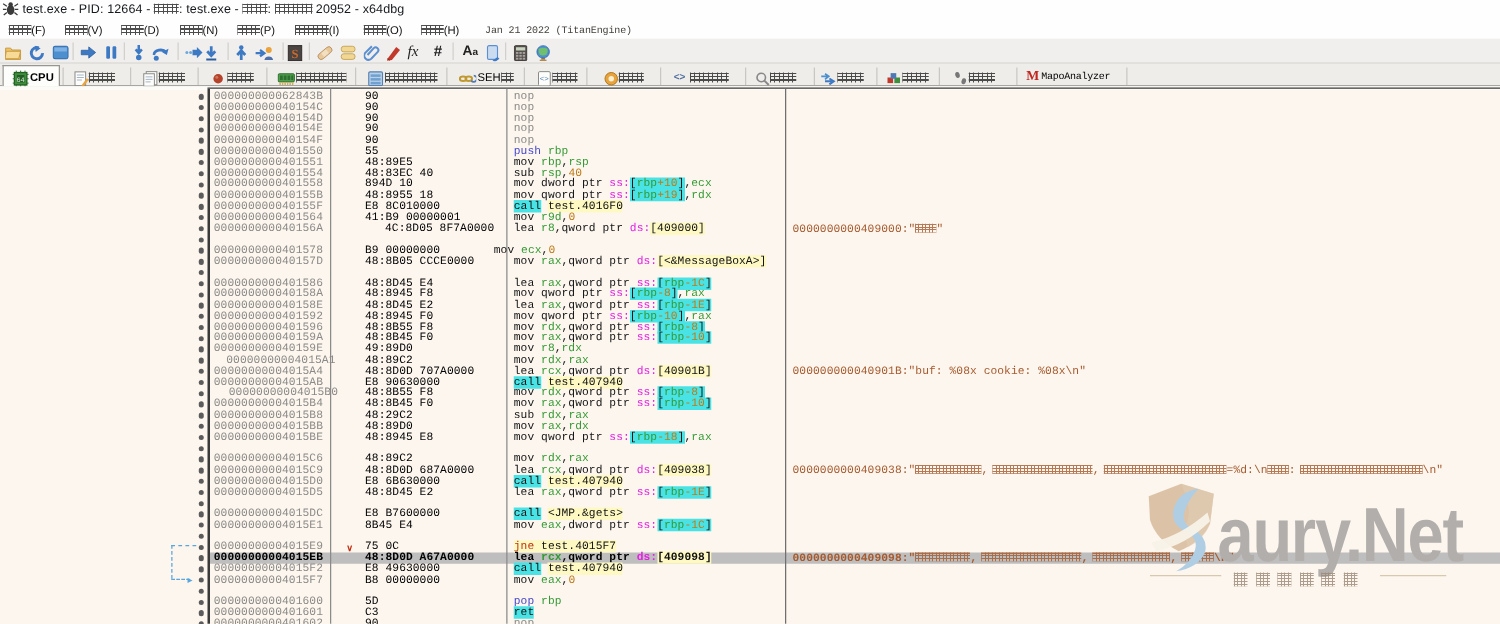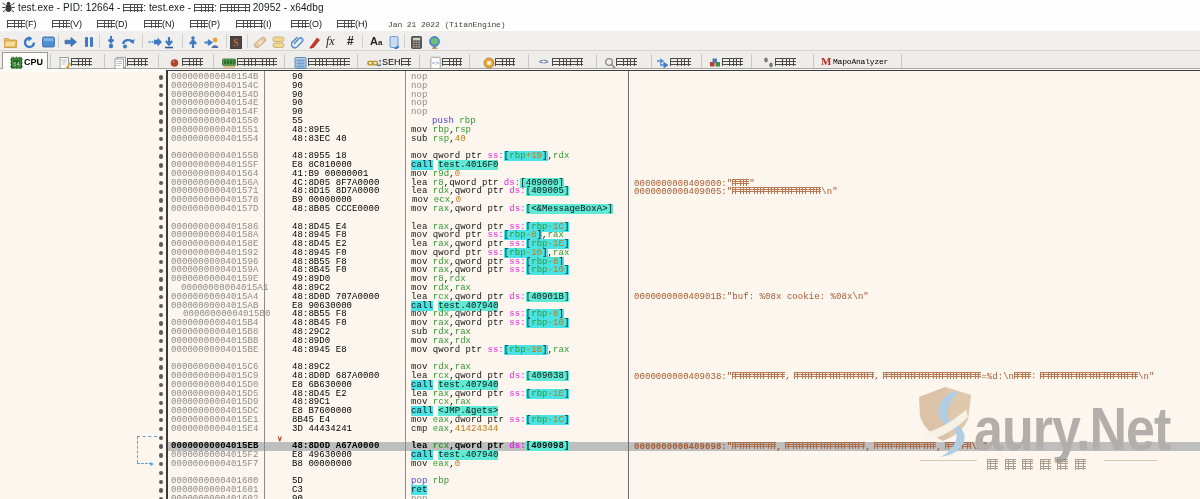--- a/index.html
+++ b/index.html
@@ -28,21 +28,21 @@
 .row.sel .ad,.row.sel .bt,.row.sel .ds{font-weight:bold;color:#000}
 .row.sel .cm{font-weight:bold}
 i{font-style:normal}
 u{text-decoration:none;display:inline-block;width:9px}
 .g{color:#8C8A87}
 .r{color:#339933}
 .n{color:#BF7A14}
 .m{color:#E520E5}
 .p{color:#4747CC}
 .j{color:#C03010}
-.y{background:#5eead4;color:#111}
+.y{background:#fef9c3;color:#111}
 .c{background:#49E3E6;color:#111}.c .r{color:#339933}.c .n{color:#BF7A14}
 #band{position:absolute;left:167px;top:442.2px;width:1033px;height:8.6px;background:#BEBEBE}
 .vl{position:absolute;top:70.5px;height:428.5px}
 .dot{position:absolute;left:158.8px;width:4.4px;height:4.4px;border-radius:50%;background:#5B5B5B}
 
 .jmp{position:absolute;border-color:#58A6DD}
 
 .zk{display:inline-block;height:7px;vertical-align:-0.5px;background:
  repeating-linear-gradient(180deg,currentColor 0 0.9px,transparent 0.9px 2.2px),
  repeating-linear-gradient(90deg,currentColor 0 0.8px,transparent 0.8px 2.8px);
@@ -306,58 +306,57 @@
 
 </div>
 <div id="gap"></div>
 <div id="tblborder"></div>
 
 <div class="vl" style="left:166px;width:2px;background:#3A3A3A"></div>
 <div class="vl" style="left:264px;width:1px;background:#8A8A8A"></div>
 <div class="vl" style="left:405px;width:1px;background:#8A8A8A"></div>
 <div class="vl" style="left:628px;width:1px;background:#6F6F6F"></div>
 
-<div class="row" style="top:73.10px"><s class="ad" style="left:171px">000000000040154B</s><s class="bt" style="left:292px">90</s><s class="ds" style="left:411px"><i class="g">nop</i></s></div>
+<div class="row" style="top:73.10px"><s class="ad" style="left:171px">000000000062843B</s><s class="bt" style="left:292px">90</s><s class="ds" style="left:411px"><i class="g">nop</i></s></div>
 <div class="row" style="top:81.89px"><s class="ad" style="left:171px">000000000040154C</s><s class="bt" style="left:292px">90</s><s class="ds" style="left:411px"><i class="g">nop</i></s></div>
 <div class="row" style="top:90.68px"><s class="ad" style="left:171px">000000000040154D</s><s class="bt" style="left:292px">90</s><s class="ds" style="left:411px"><i class="g">nop</i></s></div>
 <div class="row" style="top:99.47px"><s class="ad" style="left:171px">000000000040154E</s><s class="bt" style="left:292px">90</s><s class="ds" style="left:411px"><i class="g">nop</i></s></div>
 <div class="row" style="top:108.26px"><s class="ad" style="left:171px">000000000040154F</s><s class="bt" style="left:292px">90</s><s class="ds" style="left:411px"><i class="g">nop</i></s></div>
-<div class="row" style="top:117.05px"><s class="ad" style="left:171px">0000000000401550</s><s class="bt" style="left:292px">55</s><s class="ds" style="left:432px"><i class="p">push</i> <i class="r">rbp</i></s></div>
+<div class="row" style="top:117.05px"><s class="ad" style="left:171px">0000000000401550</s><s class="bt" style="left:292px">55</s><s class="ds" style="left:411px"><i class="p">push</i> <i class="r">rbp</i></s></div>
 <div class="row" style="top:125.84px"><s class="ad" style="left:171px">0000000000401551</s><s class="bt" style="left:292px">48:89E5</s><s class="ds" style="left:411px">mov <i class="r">rbp</i>,<i class="r">rsp</i></s></div>
 <div class="row" style="top:134.63px"><s class="ad" style="left:171px">0000000000401554</s><s class="bt" style="left:292px">48:83EC 40</s><s class="ds" style="left:411px">sub <i class="r">rsp</i>,<i class="n">40</i></s></div>
+<div class="row" style="top:143.42px"><s class="ad" style="left:171px">0000000000401558</s><s class="bt" style="left:292px">894D 10</s><s class="ds" style="left:411px">mov dword ptr <i class="m">ss:</i><i class="c">[<i class="r">rbp</i><i class="n">+10</i>]</i>,<i class="r">ecx</i></s></div>
 <div class="row" style="top:152.21px"><s class="ad" style="left:171px">000000000040155B</s><s class="bt" style="left:292px">48:8955 18</s><s class="ds" style="left:411px">mov qword ptr <i class="m">ss:</i><i class="c">[<i class="r">rbp</i><i class="n">+19</i>]</i>,<i class="r">rdx</i></s></div>
 <div class="row" style="top:161.00px"><s class="ad" style="left:171px">000000000040155F</s><s class="bt" style="left:292px">E8 8C010000</s><s class="ds" style="left:411px"><i class="c">call</i> <i class="y">test.4016F0</i></s></div>
 <div class="row" style="top:169.79px"><s class="ad" style="left:171px">0000000000401564</s><s class="bt" style="left:292px">41:B9 00000001</s><s class="ds" style="left:411px">mov <i class="r">r9d</i>,<i class="n">0</i></s></div>
-<div class="row" style="top:178.58px"><s class="ad" style="left:171px">000000000040156A</s><s class="bt" style="left:292px">4C:8D05 8F7A0000</s><s class="ds" style="left:411px">lea <i class="r">r8</i>,qword ptr <i class="m">ds:</i><i class="y">[409000]</i></s><s class="cm" style="left:634px">0000000000409000:"<b class="zk" style="width:17px"></b>"</s></div>
-<div class="row" style="top:187.37px"><s class="ad" style="left:171px">0000000000401571</s><s class="bt" style="left:292px">48:8D15 8D7A0000</s><s class="ds" style="left:411px">lea <i class="r">rdx</i>,qword ptr <i class="m">ds:</i><i class="y">[409005]</i></s><s class="cm" style="left:634px">0000000000409005:"<b class="zk" style="width:89px"></b>\n"</s></div>
-<div class="row" style="top:196.16px"><s class="ad" style="left:171px">0000000000401578</s><s class="bt" style="left:292px">B9 00000000</s><s class="ds" style="left:412px">mov <i class="r">ecx</i>,<i class="n">0</i></s></div>
+<div class="row" style="top:178.58px"><s class="ad" style="left:171px">000000000040156A</s><s class="bt" style="left:308px">4C:8D05 8F7A0000</s><s class="ds" style="left:411px">lea <i class="r">r8</i>,qword ptr <i class="m">ds:</i><i class="y">[409000]</i></s><s class="cm" style="left:634px">0000000000409000:"<b class="zk" style="width:17px"></b>"</s></div>
+<div class="row" style="top:196.16px"><s class="ad" style="left:171px">0000000000401578</s><s class="bt" style="left:292px">B9 00000000</s><s class="ds" style="left:395px">mov <i class="r">ecx</i>,<i class="n">0</i></s></div>
 <div class="row" style="top:204.95px"><s class="ad" style="left:171px">000000000040157D</s><s class="bt" style="left:292px">48:8B05 CCCE0000</s><s class="ds" style="left:411px">mov <i class="r">rax</i>,qword ptr <i class="m">ds:</i><i class="y">[&lt;&amp;MessageBoxA&gt;]</i></s></div>
 <div class="row" style="top:222.53px"><s class="ad" style="left:171px">0000000000401586</s><s class="bt" style="left:292px">48:8D45 E4</s><s class="ds" style="left:411px">lea <i class="r">rax</i>,qword ptr <i class="m">ss:</i><i class="c">[<i class="r">rbp</i><i class="n">-1C</i>]</i></s></div>
 <div class="row" style="top:231.32px"><s class="ad" style="left:171px">000000000040158A</s><s class="bt" style="left:292px">48:8945 F8</s><s class="ds" style="left:411px">mov qword ptr <i class="m">ss:</i><i class="c">[<i class="r">rbp</i><i class="n">-8</i>]</i>,<i class="r">rax</i></s></div>
 <div class="row" style="top:240.11px"><s class="ad" style="left:171px">000000000040158E</s><s class="bt" style="left:292px">48:8D45 E2</s><s class="ds" style="left:411px">lea <i class="r">rax</i>,qword ptr <i class="m">ss:</i><i class="c">[<i class="r">rbp</i><i class="n">-1E</i>]</i></s></div>
 <div class="row" style="top:248.90px"><s class="ad" style="left:171px">0000000000401592</s><s class="bt" style="left:292px">48:8945 F0</s><s class="ds" style="left:411px">mov qword ptr <i class="m">ss:</i><i class="c">[<i class="r">rbp</i><i class="n">-10</i>]</i>,<i class="r">rax</i></s></div>
 <div class="row" style="top:257.69px"><s class="ad" style="left:171px">0000000000401596</s><s class="bt" style="left:292px">48:8B55 F8</s><s class="ds" style="left:411px">mov <i class="r">rdx</i>,qword ptr <i class="m">ss:</i><i class="c">[<i class="r">rbp</i><i class="n">-8</i>]</i></s></div>
 <div class="row" style="top:266.48px"><s class="ad" style="left:171px">000000000040159A</s><s class="bt" style="left:292px">48:8B45 F0</s><s class="ds" style="left:411px">mov <i class="r">rax</i>,qword ptr <i class="m">ss:</i><i class="c">[<i class="r">rbp</i><i class="n">-10</i>]</i></s></div>
 <div class="row" style="top:275.27px"><s class="ad" style="left:171px">000000000040159E</s><s class="bt" style="left:292px">49:89D0</s><s class="ds" style="left:411px">mov <i class="r">r8</i>,<i class="r">rdx</i></s></div>
 <div class="row" style="top:284.06px"><s class="ad" style="left:181px">00000000004015A1</s><s class="bt" style="left:292px">48:89C2</s><s class="ds" style="left:411px">mov <i class="r">rdx</i>,<i class="r">rax</i></s></div>
 <div class="row" style="top:292.85px"><s class="ad" style="left:171px">00000000004015A4</s><s class="bt" style="left:292px">48:8D0D 707A0000</s><s class="ds" style="left:411px">lea <i class="r">rcx</i>,qword ptr <i class="m">ds:</i><i class="y">[40901B]</i></s><s class="cm" style="left:634px">000000000040901B:"buf: %08x cookie: %08x\n"</s></div>
 <div class="row" style="top:301.64px"><s class="ad" style="left:171px">00000000004015AB</s><s class="bt" style="left:292px">E8 90630000</s><s class="ds" style="left:411px"><i class="c">call</i> <i class="y">test.407940</i></s></div>
 <div class="row" style="top:310.43px"><s class="ad" style="left:183px">00000000004015B0</s><s class="bt" style="left:292px">48:8B55 F8</s><s class="ds" style="left:411px">mov <i class="r">rdx</i>,qword ptr <i class="m">ss:</i><i class="c">[<i class="r">rbp</i><i class="n">-8</i>]</i></s></div>
 <div class="row" style="top:319.22px"><s class="ad" style="left:171px">00000000004015B4</s><s class="bt" style="left:292px">48:8B45 F0</s><s class="ds" style="left:411px">mov <i class="r">rax</i>,qword ptr <i class="m">ss:</i><i class="c">[<i class="r">rbp</i><i class="n">-10</i>]</i></s></div>
 <div class="row" style="top:328.01px"><s class="ad" style="left:171px">00000000004015B8</s><s class="bt" style="left:292px">48:29C2</s><s class="ds" style="left:411px">sub <i class="r">rdx</i>,<i class="r">rax</i></s></div>
 <div class="row" style="top:336.80px"><s class="ad" style="left:171px">00000000004015BB</s><s class="bt" style="left:292px">48:89D0</s><s class="ds" style="left:411px">mov <i class="r">rax</i>,<i class="r">rdx</i></s></div>
 <div class="row" style="top:345.59px"><s class="ad" style="left:171px">00000000004015BE</s><s class="bt" style="left:292px">48:8945 E8</s><s class="ds" style="left:411px">mov qword ptr <i class="m">ss:</i><i class="c">[<i class="r">rbp</i><i class="n">-18</i>]</i>,<i class="r">rax</i></s></div>
 <div class="row" style="top:363.17px"><s class="ad" style="left:171px">00000000004015C6</s><s class="bt" style="left:292px">48:89C2</s><s class="ds" style="left:411px">mov <i class="r">rdx</i>,<i class="r">rax</i></s></div>
 <div class="row" style="top:371.96px"><s class="ad" style="left:171px">00000000004015C9</s><s class="bt" style="left:292px">48:8D0D 687A0000</s><s class="ds" style="left:411px">lea <i class="r">rcx</i>,qword ptr <i class="m">ds:</i><i class="y">[409038]</i></s><s class="cm" style="left:634px">0000000000409038:"<b class="zk" style="width:53px"></b><u class="fw">,</u><b class="zk" style="width:80px"></b><u class="fw">,</u><b class="zk" style="width:98px"></b>=%d:\n<b class="zk" style="width:17px"></b><u class="fw">:</u><b class="zk" style="width:98px"></b>\n"</s></div>
 <div class="row" style="top:380.75px"><s class="ad" style="left:171px">00000000004015D0</s><s class="bt" style="left:292px">E8 6B630000</s><s class="ds" style="left:411px"><i class="c">call</i> <i class="y">test.407940</i></s></div>
 <div class="row" style="top:389.54px"><s class="ad" style="left:171px">00000000004015D5</s><s class="bt" style="left:292px">48:8D45 E2</s><s class="ds" style="left:411px">lea <i class="r">rax</i>,qword ptr <i class="m">ss:</i><i class="c">[<i class="r">rbp</i><i class="n">-1E</i>]</i></s></div>
-<div class="row" style="top:398.33px"><s class="ad" style="left:171px">00000000004015D9</s><s class="bt" style="left:292px">48:89C1</s><s class="ds" style="left:411px">mov <i class="r">rcx</i>,<i class="r">rax</i></s></div>
 <div class="row" style="top:407.12px"><s class="ad" style="left:171px">00000000004015DC</s><s class="bt" style="left:292px">E8 B7600000</s><s class="ds" style="left:411px"><i class="c">call</i> <i class="y">&lt;JMP.&amp;gets&gt;</i></s></div>
 <div class="row" style="top:415.91px"><s class="ad" style="left:171px">00000000004015E1</s><s class="bt" style="left:292px">8B45 E4</s><s class="ds" style="left:411px">mov <i class="r">eax</i>,dword ptr <i class="m">ss:</i><i class="c">[<i class="r">rbp</i><i class="n">-1C</i>]</i></s></div>
-<div class="row" style="top:424.70px"><s class="ad" style="left:171px">00000000004015E4</s><s class="bt" style="left:292px">3D 44434241</s><s class="ds" style="left:411px">cmp <i class="r">eax</i>,<i class="n">41424344</i></s></div>
+<div class="row" style="top:433.49px"><s class="ad" style="left:171px">00000000004015E9</s><s class="bt" style="left:292px">75 0C</s><s class="ds" style="left:411px"><i class="y"><i class="j">jne</i> test.4015F7</i></s></div>
 <div class="row sel" style="top:442.28px"><s class="ad" style="left:171px">00000000004015EB</s><s class="bt" style="left:292px">48:8D0D A67A0000</s><s class="ds" style="left:411px">lea <i class="r">rcx</i>,qword ptr <i class="m">ds:</i><i class="y">[409098]</i></s><s class="cm" style="left:634px">0000000000409098:"<b class="zk" style="width:44px"></b><u class="fw">,</u><b class="zk" style="width:80px"></b><u class="fw">,</u><b class="zk" style="width:62px"></b><u class="fw">,</u><b class="zk" style="width:26px"></b>\n"</s></div>
 <div class="row" style="top:451.07px"><s class="ad" style="left:171px">00000000004015F2</s><s class="bt" style="left:292px">E8 49630000</s><s class="ds" style="left:411px"><i class="c">call</i> <i class="y">test.407940</i></s></div>
 <div class="row" style="top:459.86px"><s class="ad" style="left:171px">00000000004015F7</s><s class="bt" style="left:292px">B8 00000000</s><s class="ds" style="left:411px">mov <i class="r">eax</i>,<i class="n">0</i></s></div>
 <div class="row" style="top:477.44px"><s class="ad" style="left:171px">0000000000401600</s><s class="bt" style="left:292px">5D</s><s class="ds" style="left:411px"><i class="p">pop</i> <i class="r">rbp</i></s></div>
 <div class="row" style="top:486.23px"><s class="ad" style="left:171px">0000000000401601</s><s class="bt" style="left:292px">C3</s><s class="ds" style="left:411px"><i class="c">ret</i></s></div>
 <div class="row" style="top:495.02px"><s class="ad" style="left:171px">0000000000401602</s><s class="bt" style="left:292px">90</s><s class="ds" style="left:411px"><i class="g">nop</i></s></div>
 <div class="dot" style="top:75.29px"></div>
 <div class="dot" style="top:84.08px"></div>
 <div class="dot" style="top:92.87px"></div>
 <div class="dot" style="top:101.66px"></div>

